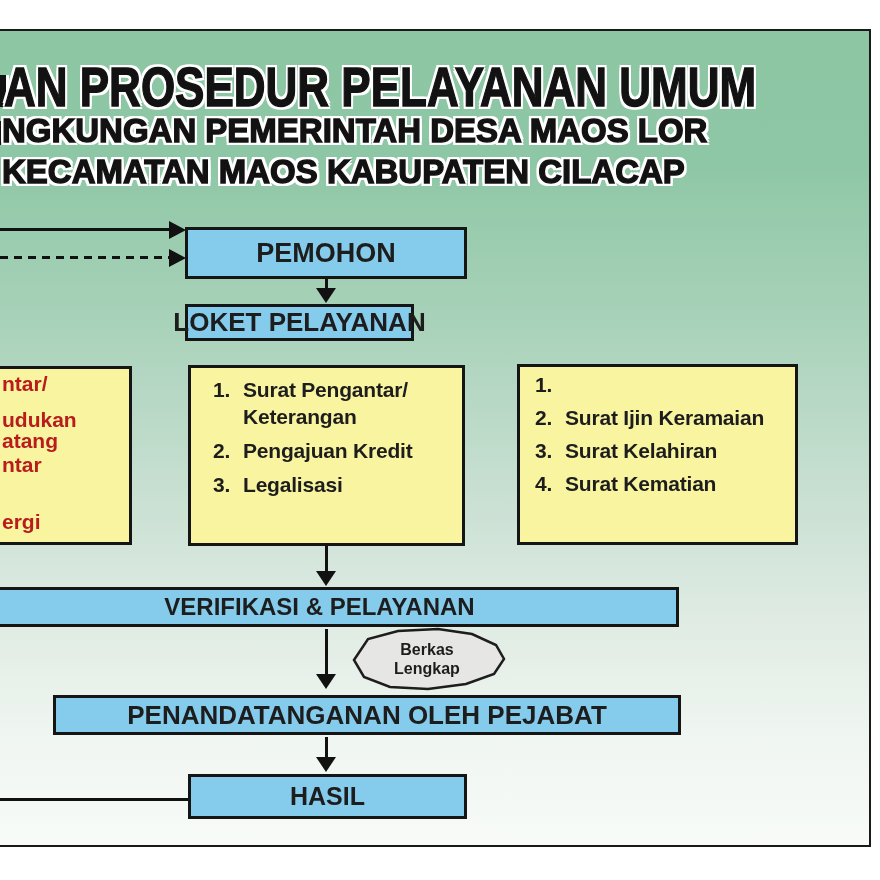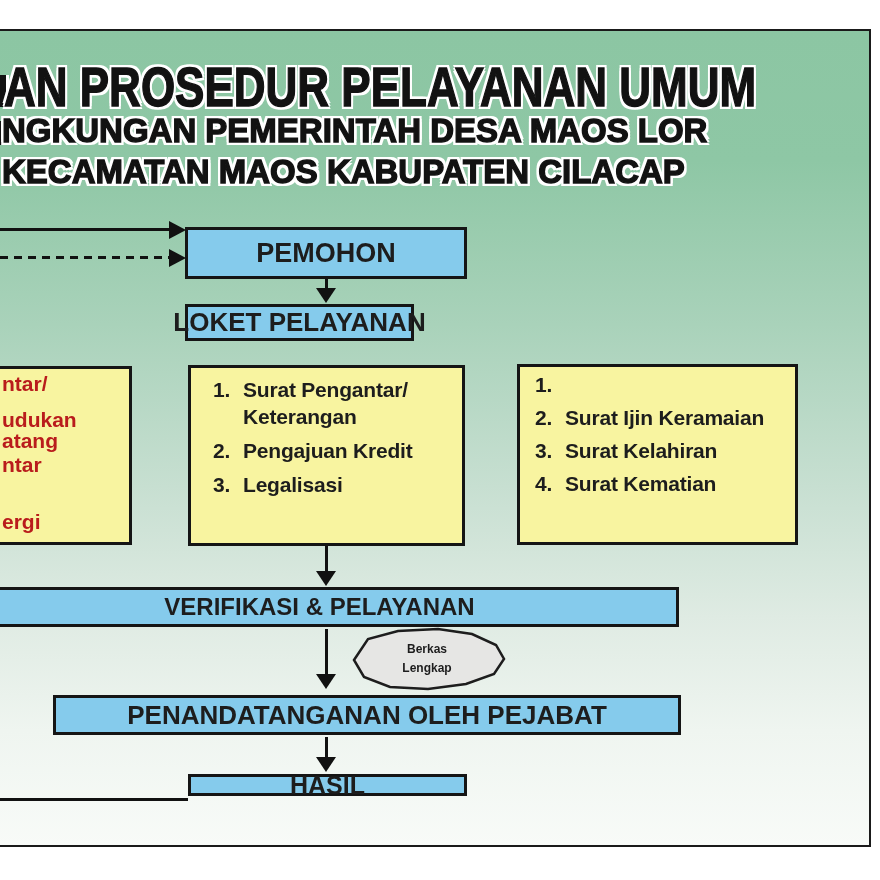--- a/index.html
+++ b/index.html
@@ -31,21 +31,21 @@
   
   .bluebox{
     position:absolute; box-sizing:border-box; background:#85cbec;
     border:3px solid #151515; display:flex; align-items:center; justify-content:center;
     font-weight:700; color:#1d1d1d; white-space:nowrap; z-index:3;
   }
   .box-pemohon        {left:185px; top:227px; width:282px; height:52px; font-size:27px;}
   .box-loket          {left:185px; top:304px; width:229px; height:37px; font-size:26px;}
   .box-verifikasi     {left:-10px; top:587px; width:689px; height:40px; font-size:24px; padding-right:30px;}
   .box-penandatanganan{left:53px;  top:695px; width:628px; height:40px; font-size:26px;}
-  .box-hasil          {left:188px; top:774px; width:279px; height:22px; font-size:25px;}
+  .box-hasil          {left:188px; top:774px; width:279px; height:45px; font-size:25px;}
   
   .ybox{
     position:absolute; box-sizing:border-box; background:#f8f4a0;
     border:3px solid #151515; z-index:2;
   }
   .ybox-left  {left:-62px; top:366px; width:194px; height:179px;}
   .ybox-middle{left:188px; top:365px; width:277px; height:181px; padding:8px 6px 0 22px;}
   .ybox-right {left:517px; top:364px; width:281px; height:181px; padding:4px 4px 0 15px;}
   .li{display:flex; margin-bottom:7px; font-weight:700; font-size:21px;
       line-height:27px; color:#1d1d1d; letter-spacing:-0.2px;}
@@ -77,21 +77,21 @@
   .ah-down{position:absolute; width:0; height:0; z-index:1;
     border-left:10px solid transparent; border-right:10px solid transparent;
     border-top:15px solid #111; left:316px;}
   .ah-down-a{top:288px;} .ah-down-b{top:571px;}
   .ah-down-c{top:674px;} .ah-down-d{top:757px;}
   
   .blob{position:absolute; left:346px; top:625px; width:162px; height:68px; z-index:4;}
   .blob svg{position:absolute; inset:0;}
   .blob-label{
     position:absolute; inset:0; display:flex; flex-direction:column;
-    align-items:center; justify-content:center; font-weight:700; font-size:12px;
+    align-items:center; justify-content:center; font-weight:700; font-size:16px;
     line-height:19px; color:#1d1d1d; text-align:center;
   }
 </style>
 </head>
 <body>
 
 <div class="page">
 
   <div class="frame"></div>
 

